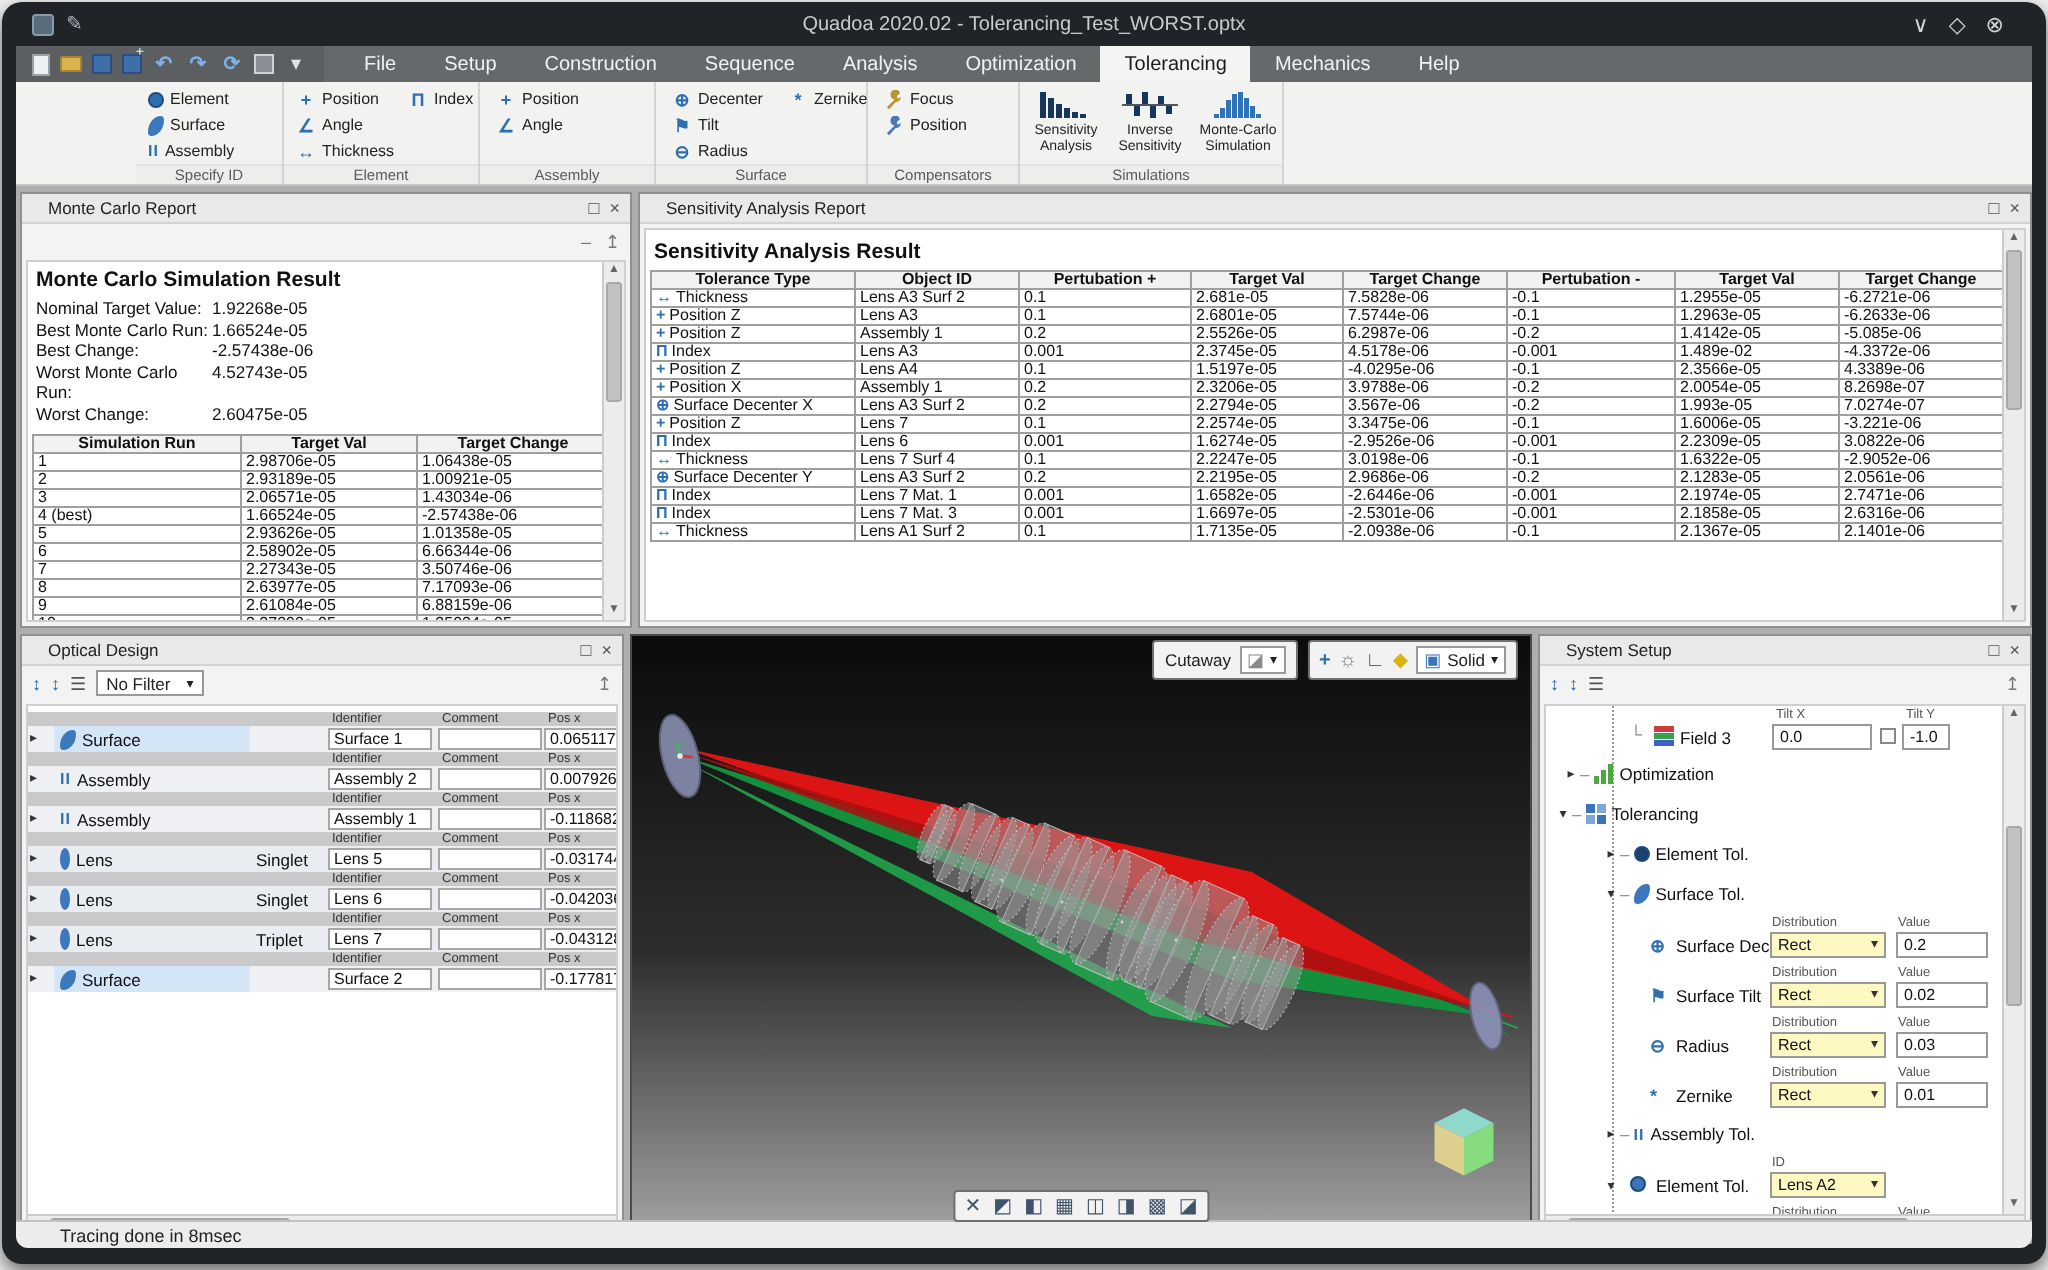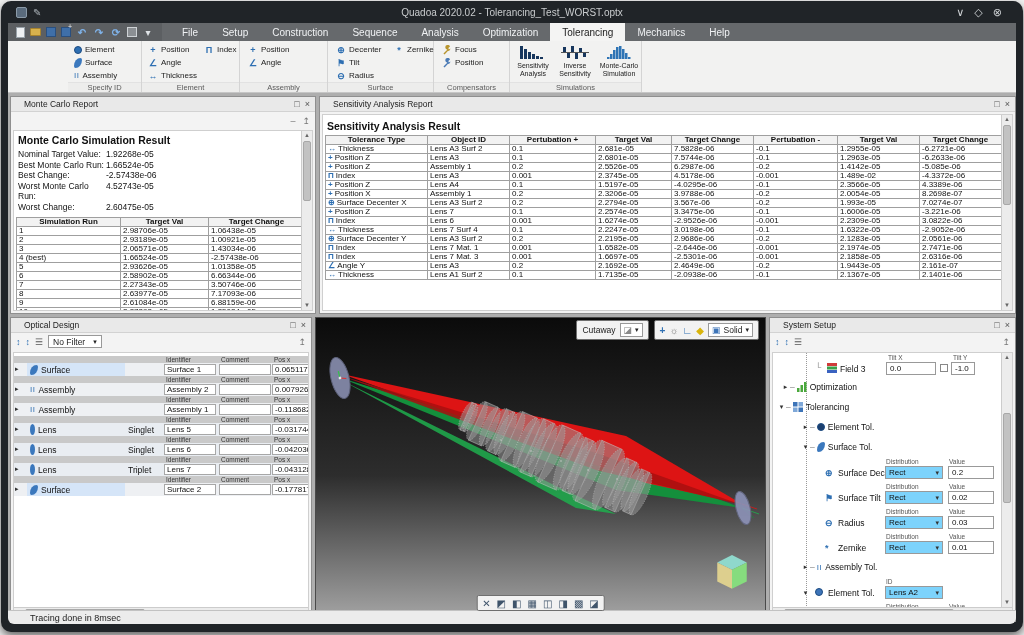--- a/index.html
+++ b/index.html
@@ -33,21 +33,21 @@
 .ribbon{position:absolute;left:0;right:0;top:40px;height:52px;background:#f2f2f1;border-bottom:1px solid #c6c6c6}
 .rgroup{position:absolute;top:0;bottom:0;border-right:1px solid #d4d4d4}
 .rglabel{position:absolute;bottom:0;left:0;right:0;height:10px;text-align:center;font-size:7.5px;color:#5a5a5a;background:#ededec;border-top:1px solid #e2e2e2}
 .bigbtn{position:absolute;top:1px;left:2px;right:2px;bottom:11px;display:flex;flex-direction:column;align-items:center;text-align:center;font-size:7.5px;color:#222;line-height:8.5px}
 .bigbtn svg{margin:2px 0 2px}
 .rbtn{display:flex;align-items:center;gap:3px;font-size:8px;color:#222;height:13px;padding-left:4px;white-space:nowrap}
 .ric{color:#2e6fb2;font-size:9px;font-weight:bold;width:10px;text-align:center}
 .rcol{position:absolute;top:2px}
 .ic-ball{width:8px;height:8px;border-radius:50%;background:#2e6fb2;border:1px solid #1c4b82;display:inline-block}
 .ic-leaf{width:8px;height:10px;background:#3b78bd;border-radius:80% 20% 80% 20%;display:inline-block}
-.ic-pillar{color:#2e6fb2;font-weight:normal;font-size:8px;letter-spacing:.5px}
+.ic-pillar{color:#2e6fb2;font-weight:bold;font-size:8px;letter-spacing:.5px}
 .ic-lens{width:5px;height:11px;background:#3b78bd;border-radius:50%;display:inline-block}
 .simbtn{position:absolute;top:1px;width:42px;display:flex;flex-direction:column;align-items:center;text-align:center;font-size:7px;line-height:8px;color:#222}
 .simbtn svg{margin:3px 0 2px}
 
 .workspace{position:absolute;left:0;right:0;top:92px;bottom:14px;background:#aeaeae}
 .panel{position:absolute;background:#f3f3f3;border:1px solid #8f8f8f}
 .ptitle{height:15px;background:#e9e9e9;border-bottom:1px solid #d2d2d2;display:flex;align-items:center;font-size:8.5px;color:#222;padding:0 5px}
 .ptitle .t{margin-left:8px}
 .wbtns{margin-left:auto;display:flex;gap:5px;color:#555;font-size:9px}
 .ptools{height:17px;display:flex;align-items:center;gap:5px;padding:0 5px;font-size:9px;color:#2e6fb2}
@@ -98,21 +98,21 @@
 .cubewrap{position:absolute;right:14px;bottom:24px;z-index:4}
 
 .sysrow{position:relative;height:20px;font-size:8.5px;color:#111;display:flex;align-items:center}
 .sarr{font-size:7px;color:#333;width:9px;text-align:center}
 .sdash{color:#888;margin-right:2px}
 .ctl{position:relative;height:25px;font-size:8.5px;color:#111}
 .mini{position:absolute;top:1px;font-size:6.5px;color:#555}
 .ml1{left:113px}.ml2{left:176px}
 .cic{position:absolute;top:11px;color:#2e6fb2;font-weight:bold;font-size:9px}
 .clab{position:absolute;top:11px}
-.cdd{position:absolute;left:112px;top:9px;width:58px;height:13px;background:#7dd3fc;border:1px solid #999;font-size:8px;line-height:11px;padding:0 3px;display:flex;align-items:flex-end}
+.cdd{position:absolute;left:112px;top:9px;width:58px;height:13px;background:#fef9c3;border:1px solid #999;font-size:8px;line-height:11px;padding:0 3px;display:flex;align-items:flex-end}
 .cdd .ar{margin-left:auto;font-size:7px;color:#333}
 .cval{position:absolute;left:175px;top:9px;width:46px;height:13px;background:#fff;border:1px solid #999;font-size:8px;line-height:11px;padding:0 3px}
 .sysline{position:absolute;left:33px;top:0;bottom:0;border-left:1px dotted #999}
 
 .statusbar{position:absolute;left:0;right:0;bottom:0;height:14px;background:#ececec;border-top:1px solid #c2c2c2;font-size:9px;color:#222;display:flex;align-items:center;padding-left:22px;border-radius:0 0 6px 6px}
 </style>
 </head>
 <body>
 
 <div class="app">
@@ -563,30 +563,20 @@
             </tr>
                   <tr>
               <td><span class="sic">Π</span><span>Index</span></td>
               <td>Lens 7 Mat. 3</td>
                     <td>0.001</td>
                     <td>1.6697e-05</td>
                     <td>-2.5301e-06</td>
               <td>-0.001</td>
                     <td>2.1858e-05</td>
                     <td>2.6316e-06</td>
-            </tr>
-                  <tr>
-              <td><span class="sic">∠</span><span>Angle Y</span></td>
-              <td>Lens A3</td>
-                    <td>0.2</td>
-                    <td>2.1692e-05</td>
-                    <td>2.4649e-06</td>
-              <td>-0.2</td>
-                    <td>1.9443e-05</td>
-                    <td>2.161e-07</td>
             </tr>
                   <tr>
               <td><span class="sic">↔</span><span>Thickness</span></td>
               <td>Lens A1 Surf 2</td>
                     <td>0.1</td>
                     <td>1.7135e-05</td>
                     <td>-2.0938e-06</td>
               <td>-0.1</td>
                     <td>2.1367e-05</td>
                     <td>2.1401e-06</td>

